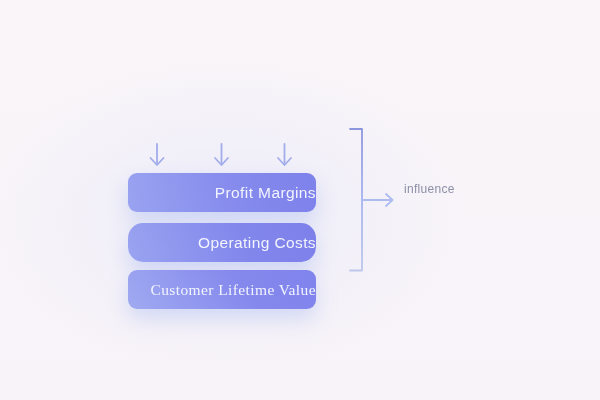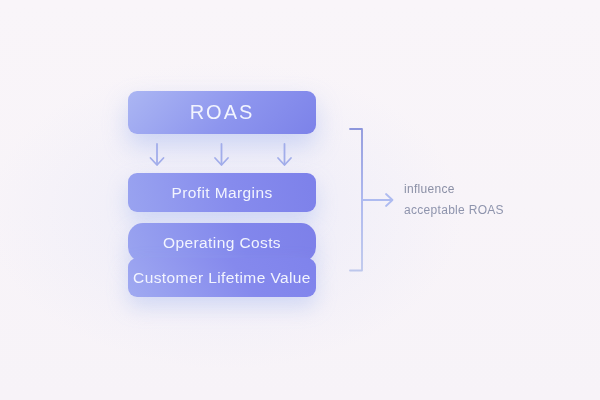--- a/index.html
+++ b/index.html
@@ -38,24 +38,25 @@
     background: linear-gradient(133deg, #abb6f3 0%, #8d95ee 55%, #7c82e9 100%);
     font-size: 20px;
     letter-spacing: 2px;
     box-shadow: 0 12px 24px rgba(158,178,240,0.45);
   }
   .box-factor {
     height: 39px;
     background: linear-gradient(78deg, #99a3f0 0%, #868bed 55%, #7d81ea 100%);
     font-size: 15.5px;
     letter-spacing: 0.4px;
+    justify-content: flex-end;
   }
   .box-factor-1 { top: 173px; }
   .box-factor-2 { top: 223px; background: linear-gradient(70deg, #9aa4f0 0%, #8287ec 60%, #7d80e9 100%); border-radius: 15px; }
-  .box-factor-3 { top: 258px; background: linear-gradient(55deg, #a0aaf1 0%, #8589ed 60%, #7f83ec 100%); }
+  .box-factor-3 { top: 270px; background: linear-gradient(55deg, #a0aaf1 0%, #8589ed 60%, #7f83ec 100%); font-family: Liberation Serif, serif; }
   .arrows-down {
     position: absolute;
     left: 128px;
     top: 142px;
     width: 188px;
     height: 27px;
   }
   .bracket {
     position: absolute;
     left: 344px;
@@ -74,23 +75,20 @@
   }
   .annotation .line2 {
     color: #8e94ad;
   }
 </style>
 </head>
 <body>
 
 <div class="stage">
 
-  <div class="box box-root">
-    <span>ROAS</span>
-  </div>
 
   <svg class="arrows-down" viewBox="0 0 188 27">
     <g stroke="#a2adea" stroke-width="1.8" fill="none" stroke-linecap="round" stroke-linejoin="round">
       <g>
         <line x1="29" y1="2" x2="29" y2="22"></line>
         <polyline points="22.5,16 29,23 35.5,16"></polyline>
       </g>
       <g>
         <line x1="93.5" y1="2" x2="93.5" y2="22"></line>
         <polyline points="87,16 93.5,23 100,16"></polyline>
@@ -124,16 +122,15 @@
       <polyline points="6,3 18,3 18,144.5 6,144.5"></polyline>
       <g stroke="#aebbf0">
         <line x1="18" y1="74" x2="48" y2="74"></line>
         <polyline points="42,68 48.5,74 42,80"></polyline>
       </g>
     </g>
   </svg>
 
   <div class="annotation">
     <div class="line1">influence</div>
-    <div class="line2">acceptable ROAS</div>
   </div>
 
 </div>
 
 </body></html>

